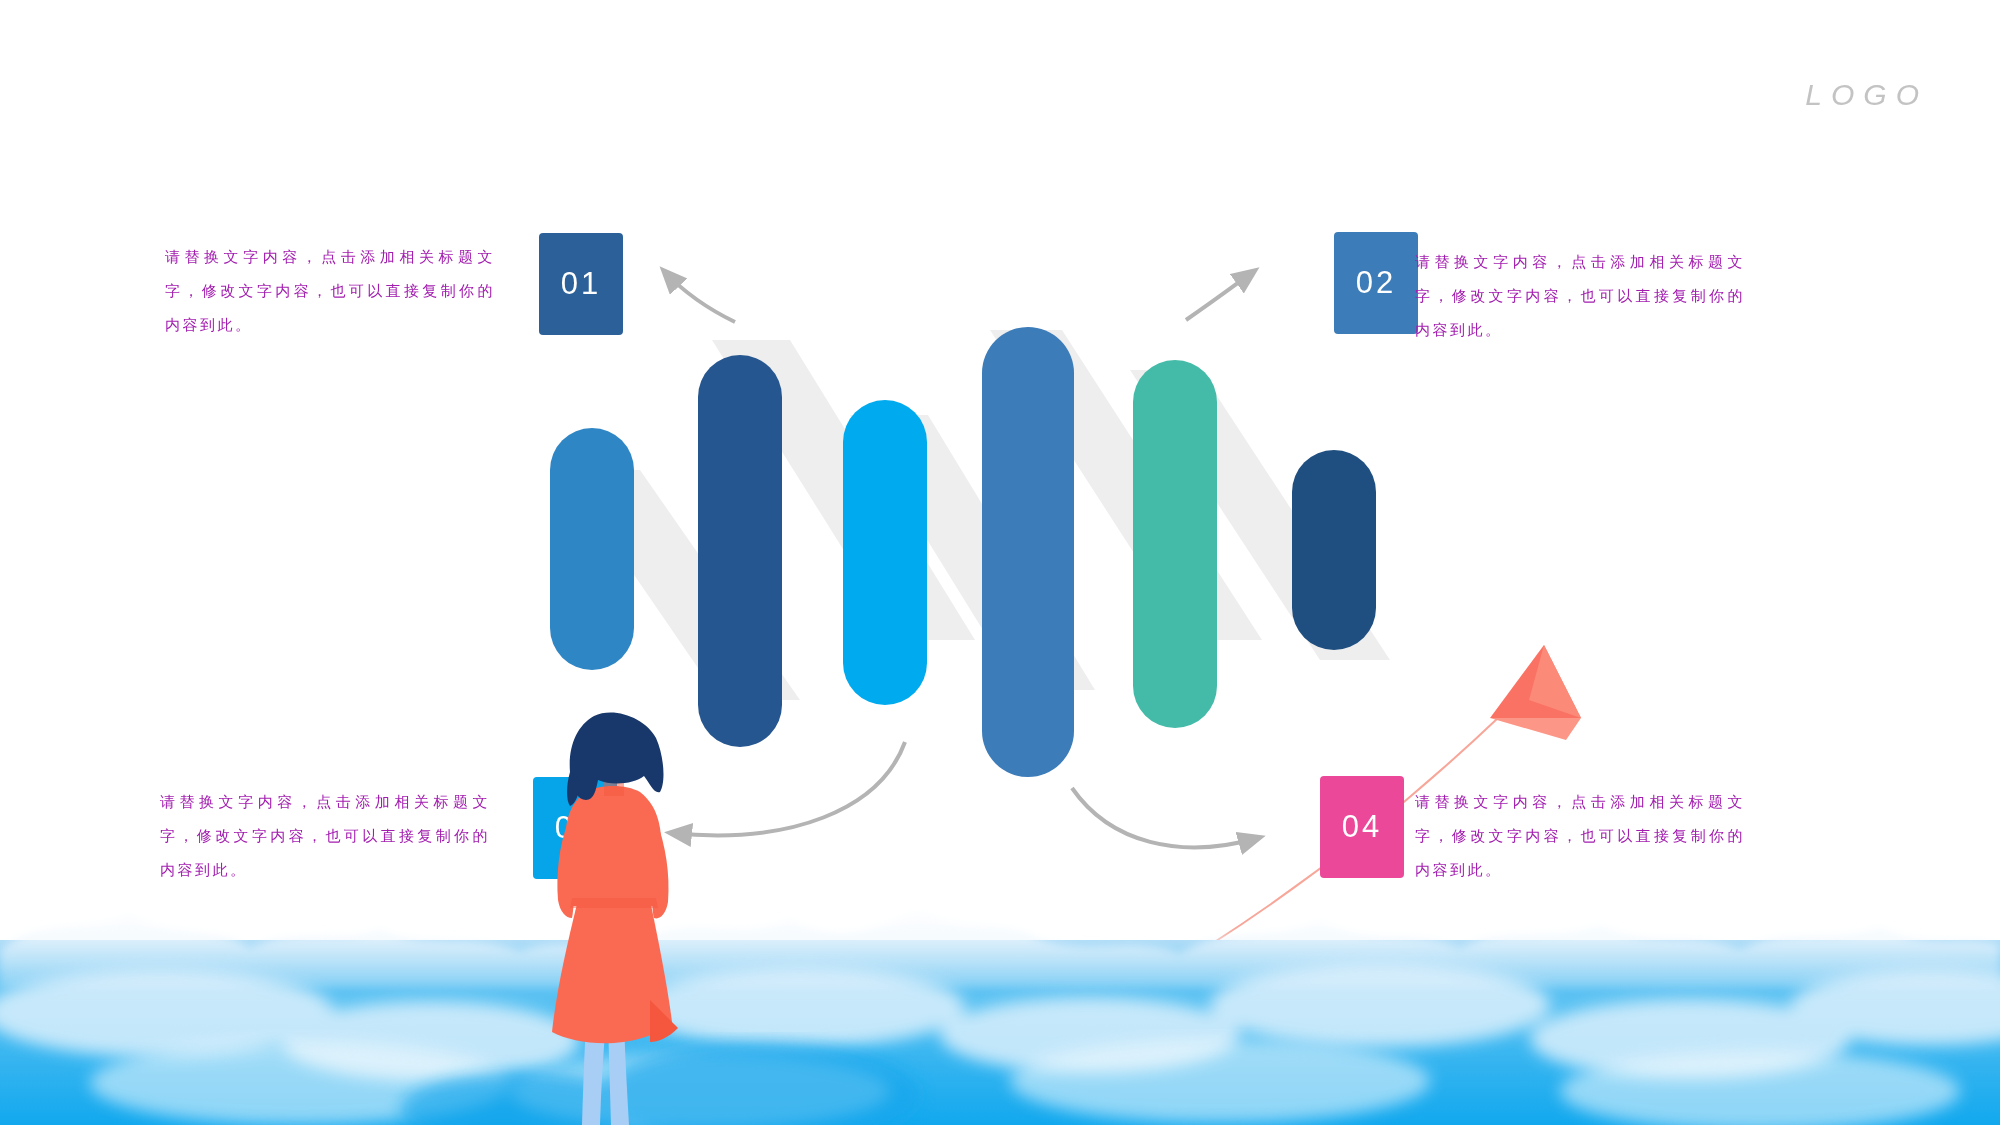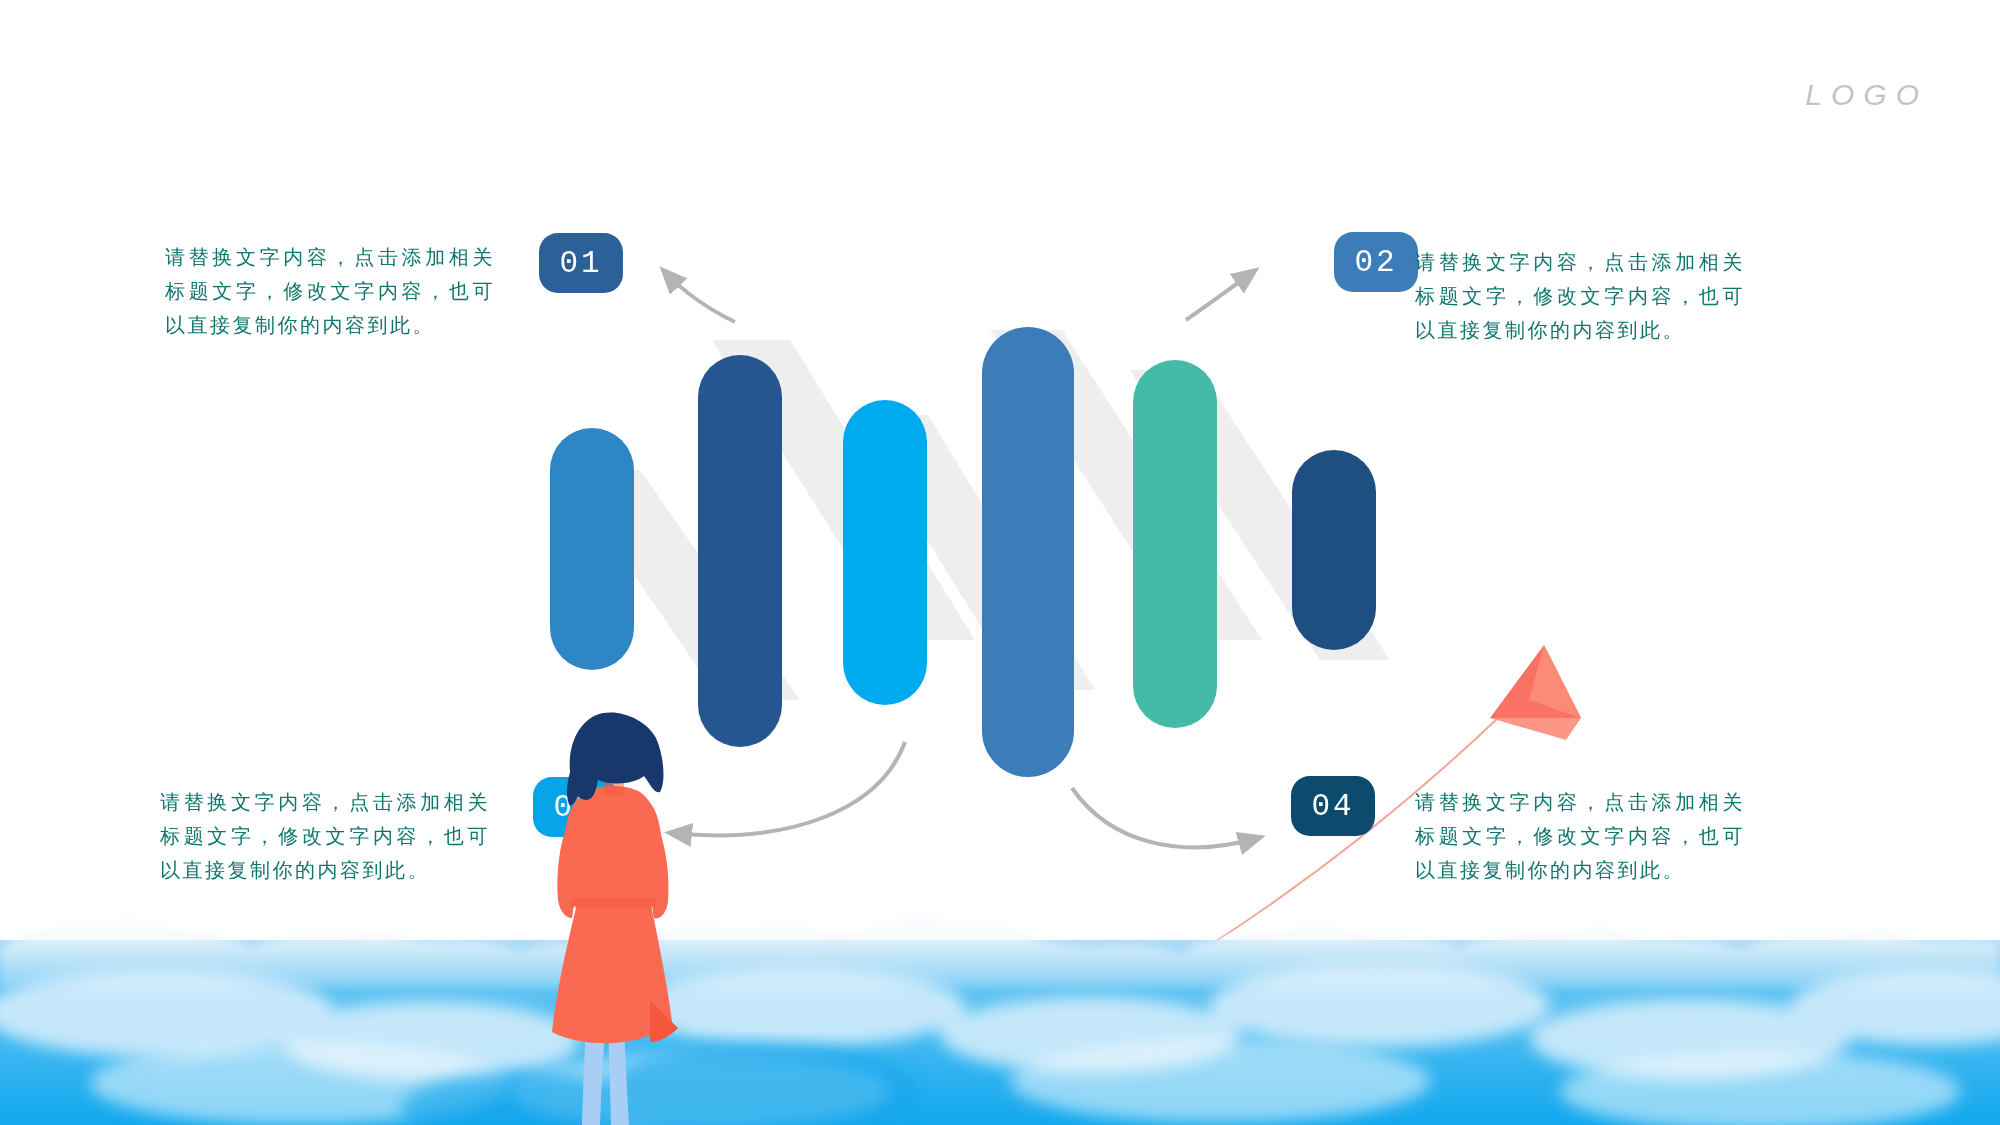--- a/index.html
+++ b/index.html
@@ -46,47 +46,46 @@
     font-size:30px;
     color:#c3c3c3;
     letter-spacing:9px;
     font-weight:400;
     font-style:italic;
   }
 
   
   .txt {
     position:absolute;
-    font-size:20px;
+    font-size:15px;
     line-height:34px;
-    color:#0f766e;
+    color:#a21caf;
     letter-spacing:2.5px;
     width:330px;
   }
   .txt.tl { left:165px; top:240px;  text-align:justify; text-align-last:left; }
   .txt.tr { left:1415px; top:245px; text-align:justify; text-align-last:left; }
   .txt.bl { left:160px; top:785px;  text-align:justify; text-align-last:left; }
   .txt.br { left:1415px; top:785px; text-align:justify; text-align-last:left; }
 
   
   .badge {
     position:absolute;
-    width:84px; height:60px;
-    border-radius:19px;
+    width:84px; height:102px;
+    border-radius:4px;
     display:flex; align-items:center; justify-content:center;
     color:#ffffff;
     font-size:31px;
     letter-spacing:3px;
     font-weight:400;
-    font-family:Liberation Mono, monospace;
   }
   .badge.b01 { left:539px;  top:233px; background:#2b6099; }
   .badge.b02 { left:1334px; top:232px; background:#3b7cb9; }
   .badge.b03 { left:533px;  top:777px; background:#06a4e8; }
-  .badge.b04 { left:1291px; top:776px; background:#0c4a6e; }
+  .badge.b04 { left:1320px; top:776px; background:#ec4899; }
 
   
   .bars { position:absolute; left:0; top:0; width:2000px; height:1125px; }
 
   .bar {
     position:absolute;
     border-radius:500px;
   }
 
   

